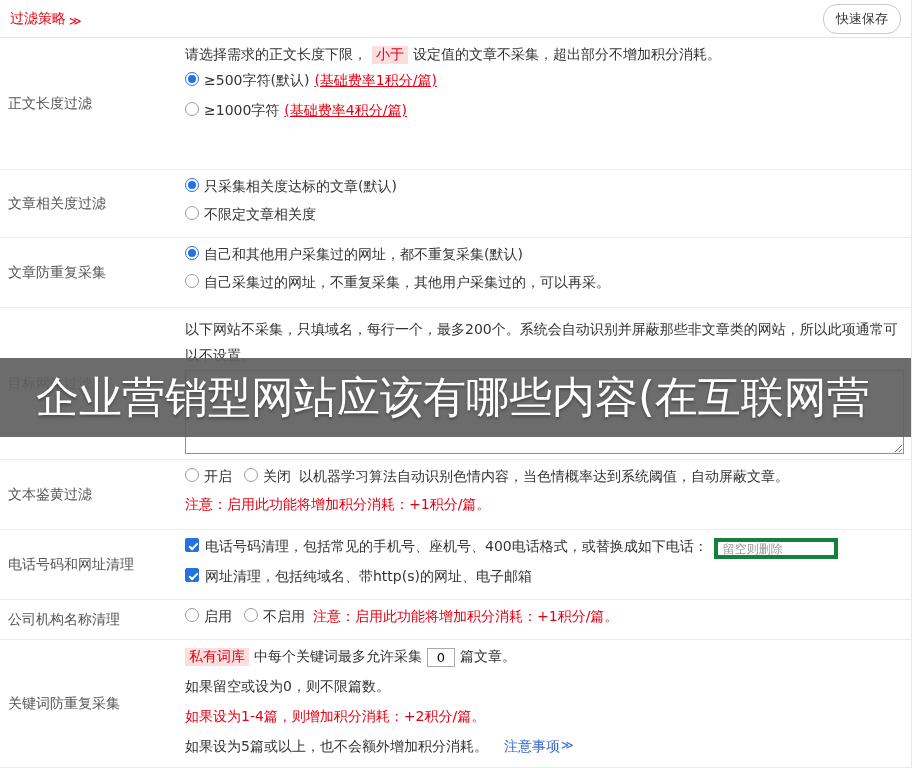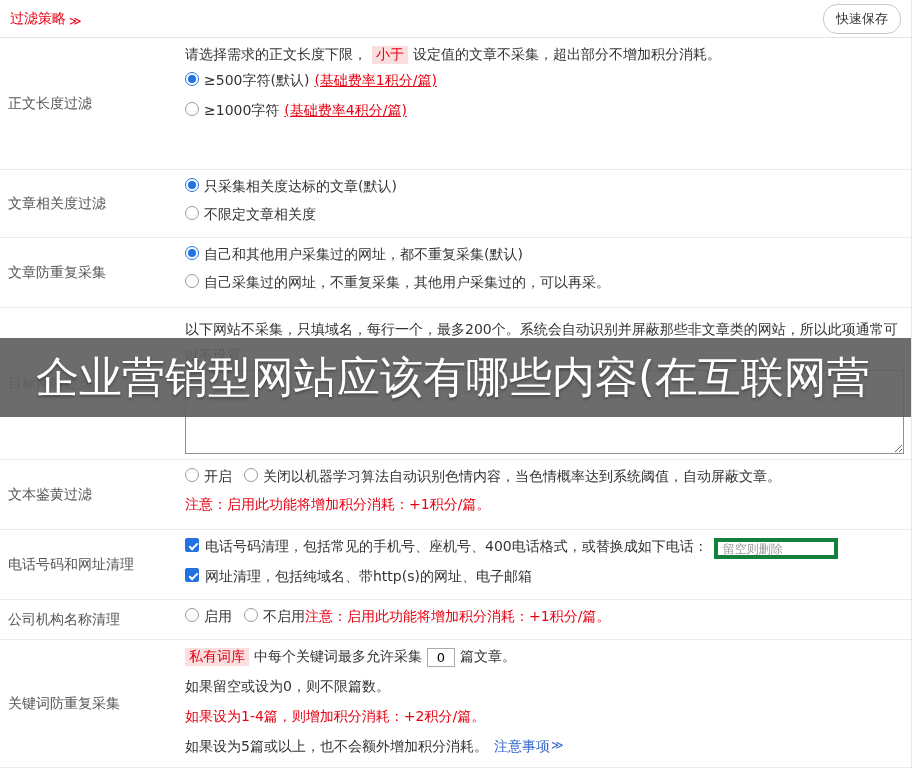--- a/index.html
+++ b/index.html
@@ -38,36 +38,36 @@
   .radio.checked::after { content:""; position:absolute; left:2px; top:2px; width:8px; height:8px;
            border-radius:50%; background:#2272e2; }
   .checkbox { width:14px; height:14px; border-radius:2px; border:1px solid #2272e2; background:#2272e2;
            display:inline-block; flex:none; margin-right:6px; position:relative; }
   .checkbox::after { content:""; position:absolute; left:3px; top:4px; width:7px; height:3px;
            border-left:2px solid #fff; border-bottom:2px solid #fff; transform:rotate(-45deg); }
 
   .hl { color:#e60012; background:#fbdede; padding:0 4px; margin:0 5px; }
   .fee { color:#e60012; text-decoration:underline; margin-left:5px; }
   .warn { color:#e60012; }
-  .link { color:#3366cc; margin-left:6px; }
+  .link { color:#3366cc; margin-left:16px; }
   .link-chev { color:#3366cc; font-size:12px; margin-left:1px; }
   .gap-l { margin-left:12px; }
-  .gap-s { }
+  .gap-s { margin-left:8px; }
 
   .desc-block { line-height:26px; color:#333; max-width:716px; white-space:normal; }
   .blacklist-textarea { display:block; width:719px; height:84px; margin-top:2px;
            border:1px solid #919191; font-family:inherit; font-size:13px; padding:4px; resize:both; }
   .phone-input { width:124px; height:21px; border:4px solid #15803d; padding:1px 5px; font-family:inherit;
            font-size:12px; color:#333; margin-left:6px; }
   .phone-input::placeholder { color:#9a9a9a; }
   .count-input { width:28px; height:19px; border:1px solid #aaa; text-align:center; font-family:inherit;
            font-size:13px; margin:0 5px; }
 
   
-  .overlay { position:absolute; left:0; top:338px; width:912px; height:79px;
+  .overlay { position:absolute; left:0; top:358px; width:912px; height:79px;
              background:rgba(96,96,96,0.92); display:flex; align-items:center;
              padding-left:36px; overflow:hidden; z-index:5; }
   .overlay-text { color:#fff; font-size:43px; white-space:nowrap;
                   text-shadow:0 2px 3px rgba(0,0,0,0.35); }
 </style>
 </head>
 <body>
 
 <div class="page">
 

